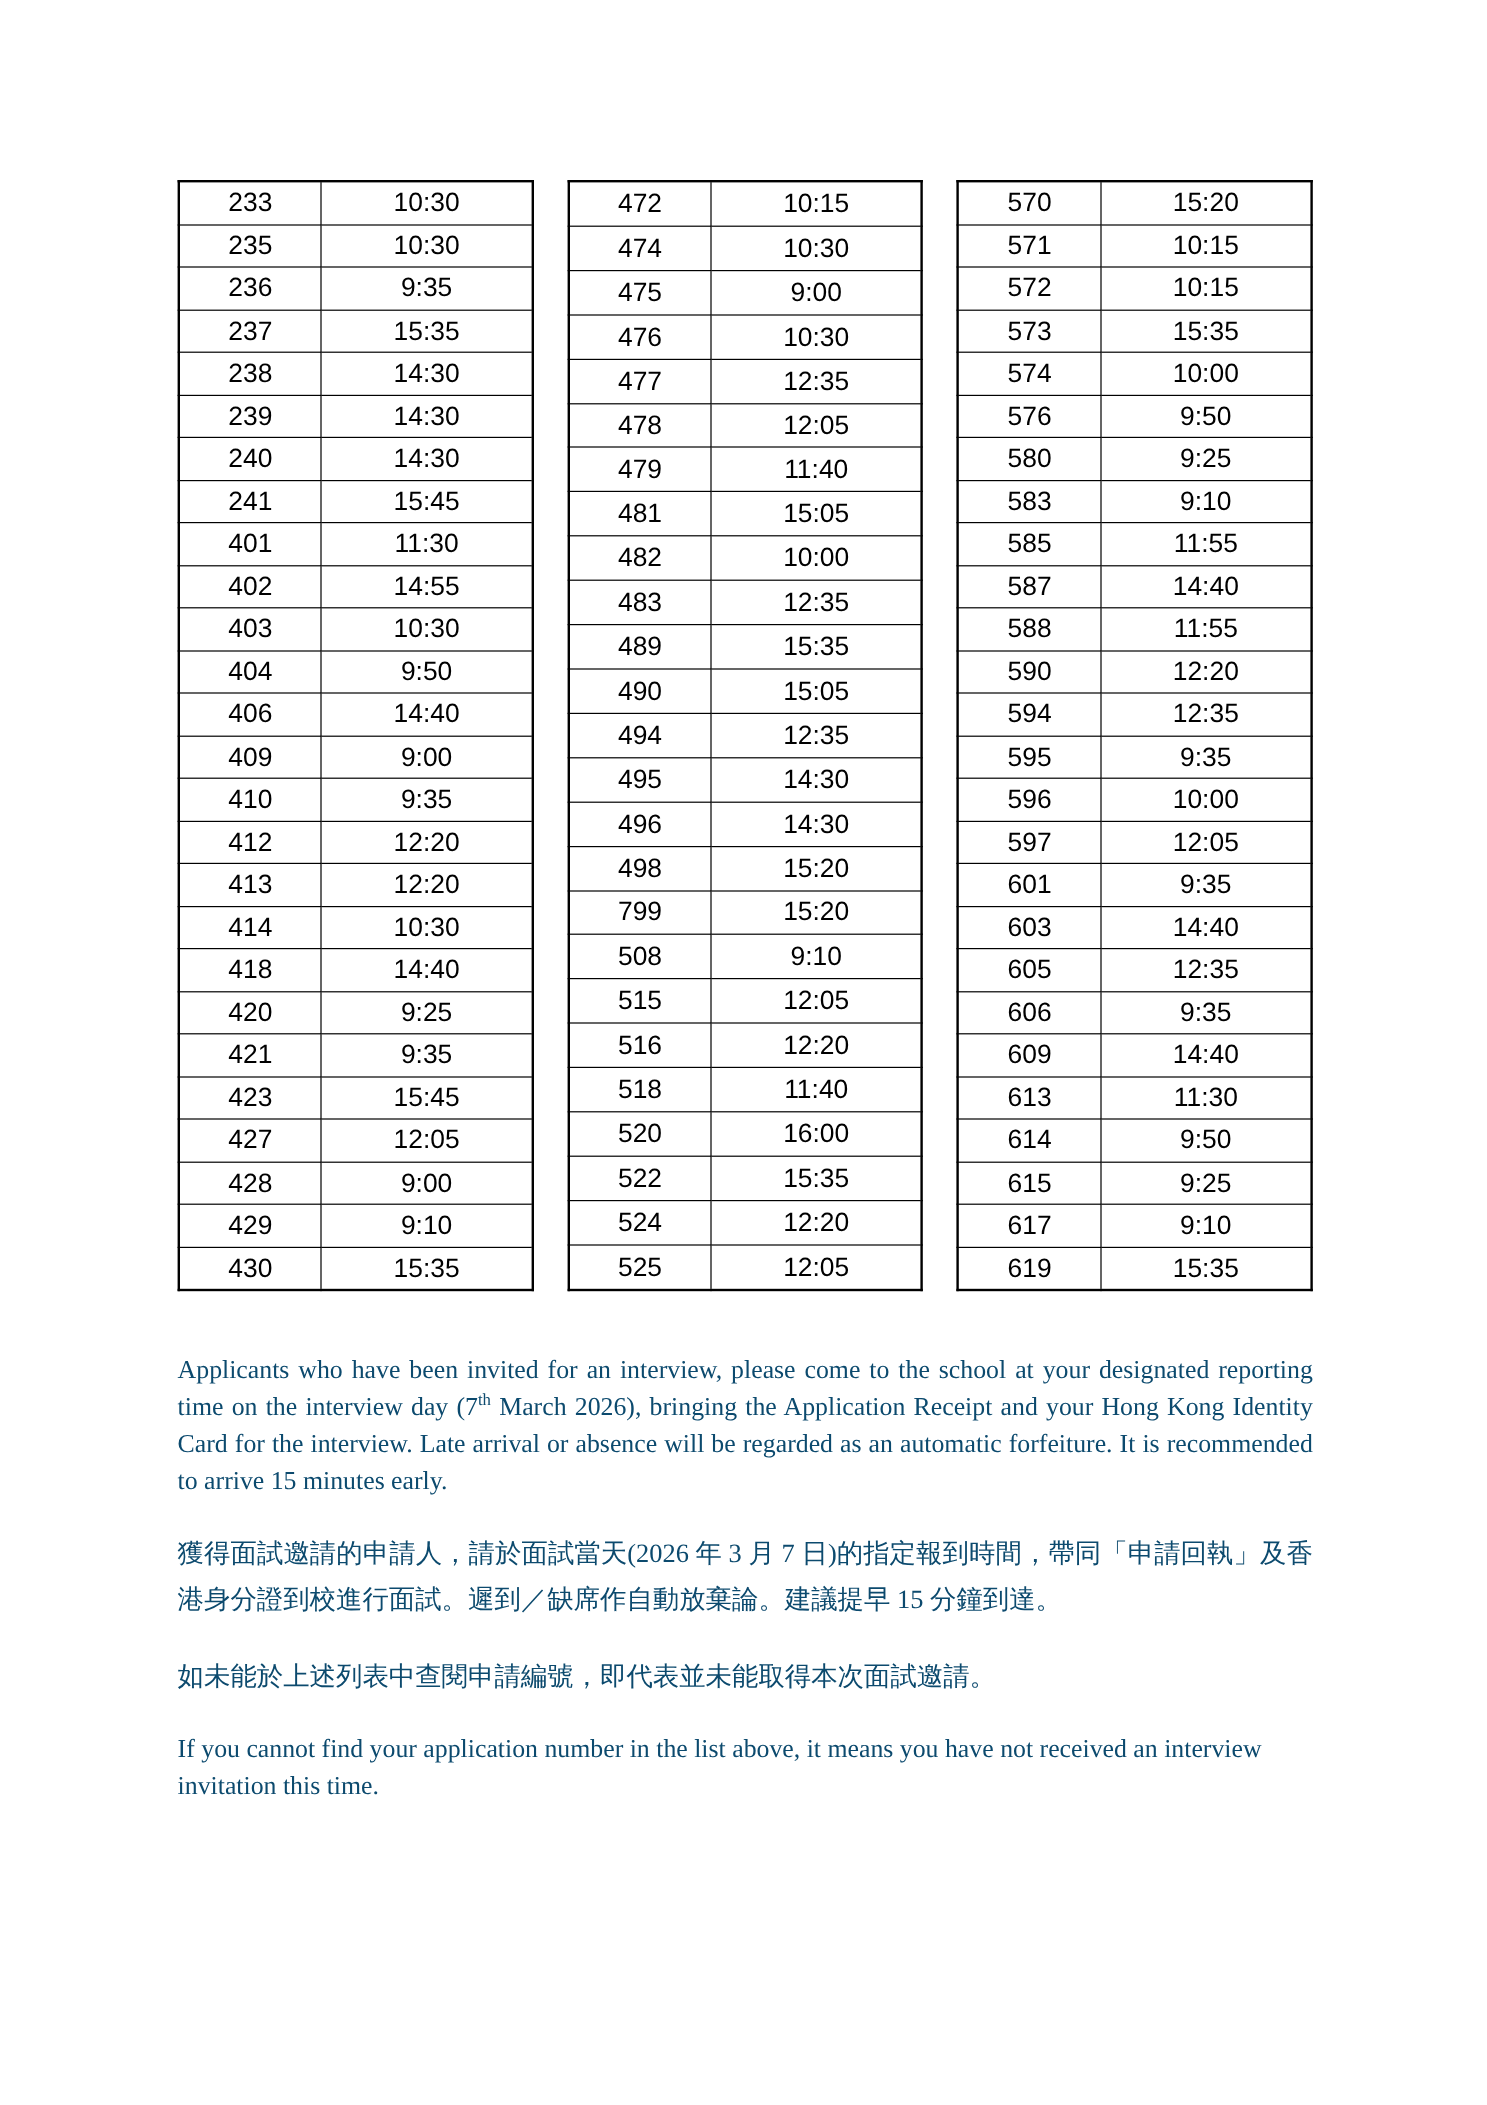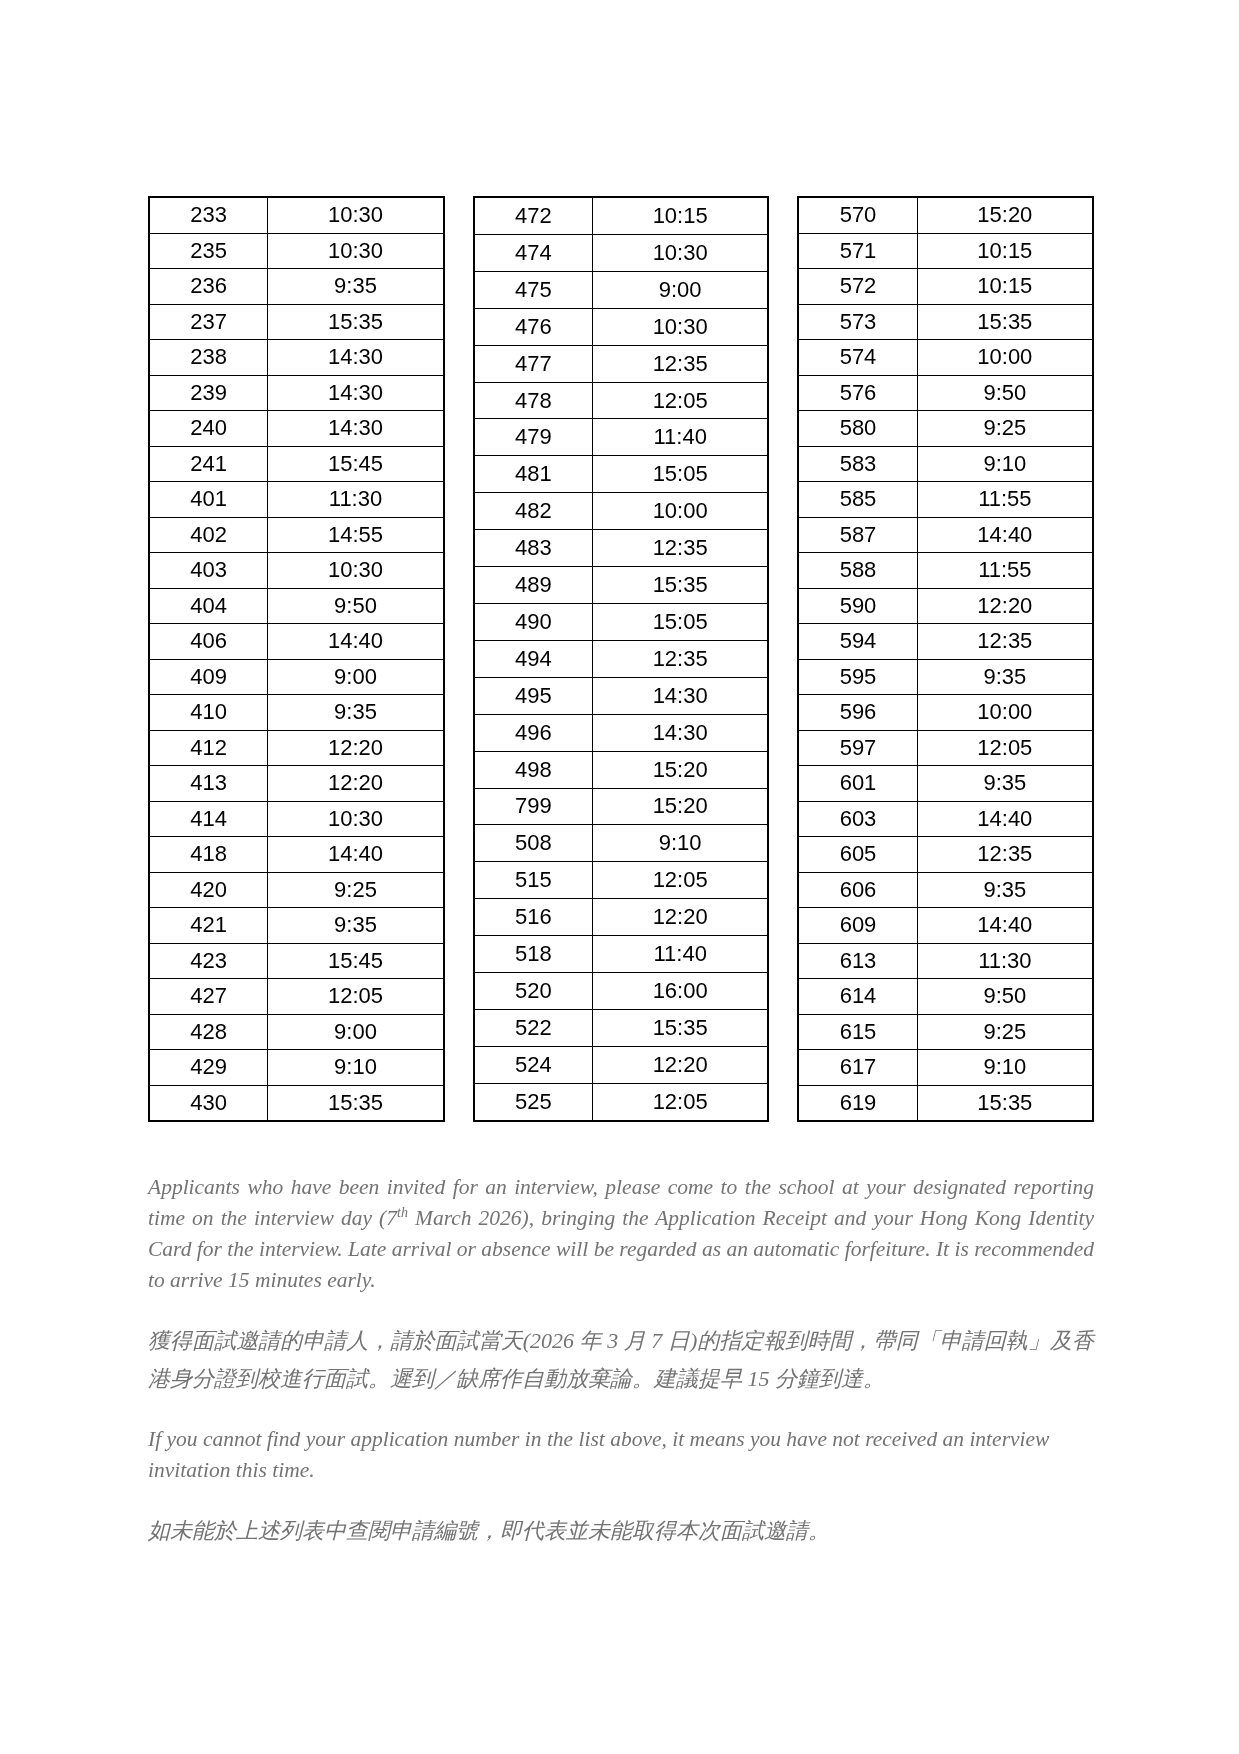--- a/index.html
+++ b/index.html
@@ -11,21 +11,20 @@
     width: 1239px;
     height: 1754px;
     color: #000000;
     font-family: "Liberation Serif", serif;
   }
   .page {
     box-sizing: border-box;
     width: 1239px;
     height: 1436px;
     padding: 150px 145px 14px 148px;
-    margin-top: 46px;
   }
   .tables-row {
     display: flex;
     gap: 28px;
   }
   table.schedule {
     border-collapse: collapse;
     table-layout: fixed;
     flex: 1 1 0;
     border: 2px solid #000000;
@@ -36,22 +35,21 @@
     padding: 0;
     text-align: center;
     vertical-align: middle;
     font-family: "Liberation Sans", sans-serif;
     font-size: 22px;
     line-height: 1;
     color: #000000;
   }
   p.body-text {
     margin: 26px 0 0 0;
-    color: #737373;
-    font-style: italic;
+    color: #0c4a6e;
   }
   p.en {
     font-family: "Liberation Serif", serif;
     font-size: 21.5px;
     line-height: 31px;
   }
   p.en-first {
     margin-top: 50px;
     text-align: justify;
   }
@@ -395,17 +393,17 @@
             <td>15:35</td>
           </tr>
         </tbody>
     </table>
   </div>
 
   <p class="body-text en en-first"><span>Applicants who have been invited for an interview, please come to the school at your designated reporting time on the interview day (7</span><sup class="ordinal">th</sup><span> March 2026), bringing the Application Receipt and your Hong Kong Identity Card for the interview. Late arrival or absence will be regarded as an automatic forfeiture. It is recommended to arrive 15 minutes early.</span></p>
 
   <p class="body-text zh" lang="zh-Hant">獲得面試邀請的申請人，請於面試當天(2026 年 3 月 7 日)的指定報到時間，帶同「申請回執」及香港身分證到校進行面試。遲到／缺席作自動放棄論。建議提早 15 分鐘到達。</p>
 
+  <p class="body-text zh zh-last" lang="zh-Hant">如未能於上述列表中查閱申請編號，即代表並未能取得本次面試邀請。</p>
+
   <p class="body-text en">If you cannot find your application number in the list above, it means you have not received an interview invitation this time.</p>
 
-  <p class="body-text zh zh-last" lang="zh-Hant">如未能於上述列表中查閱申請編號，即代表並未能取得本次面試邀請。</p>
-
 </div>
 
 </body></html>

